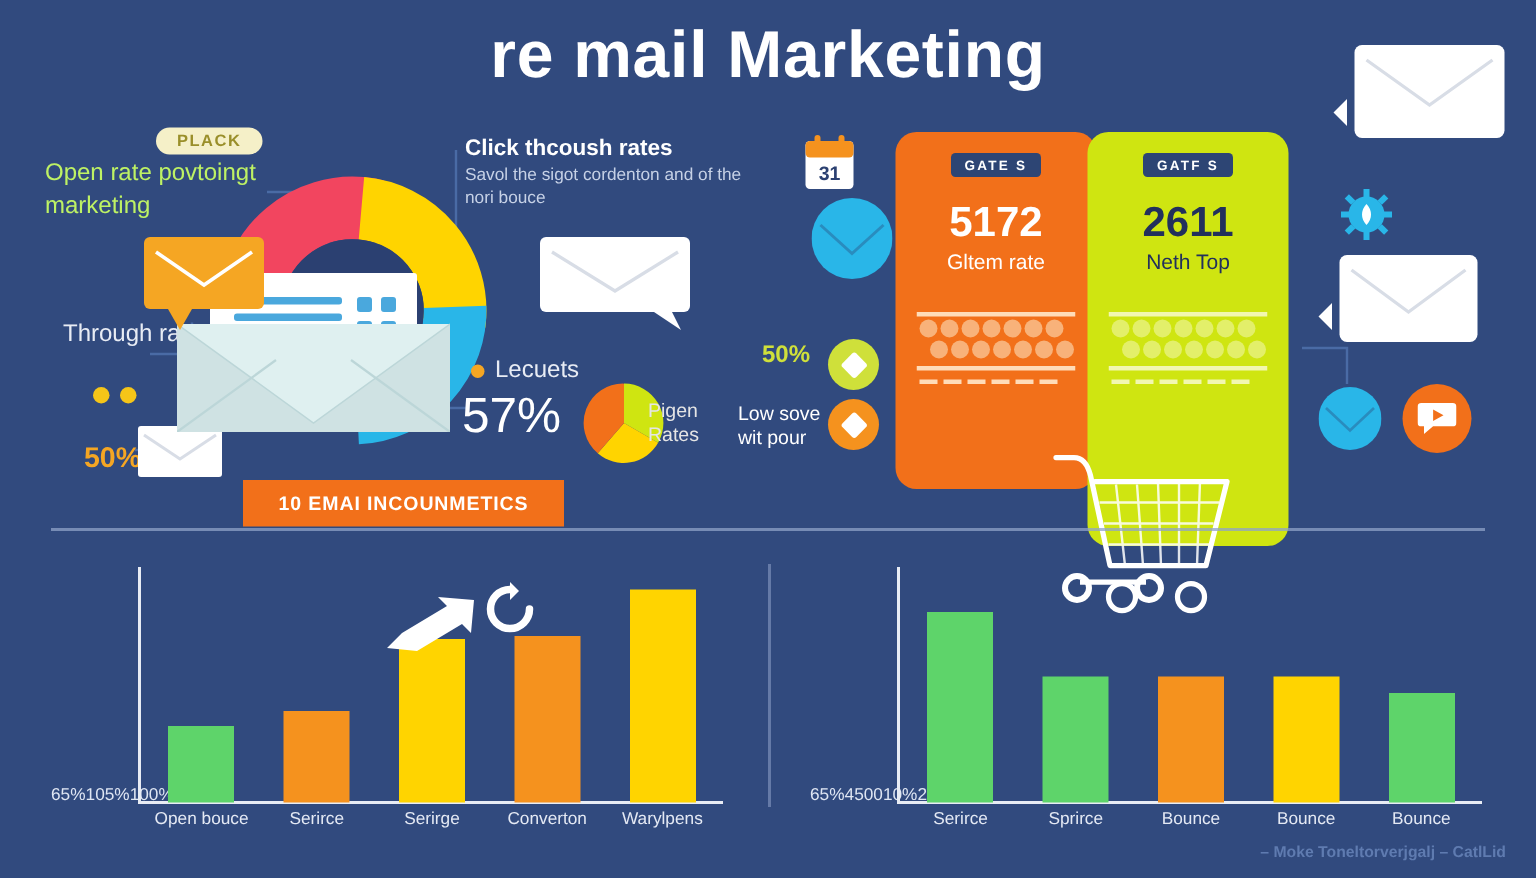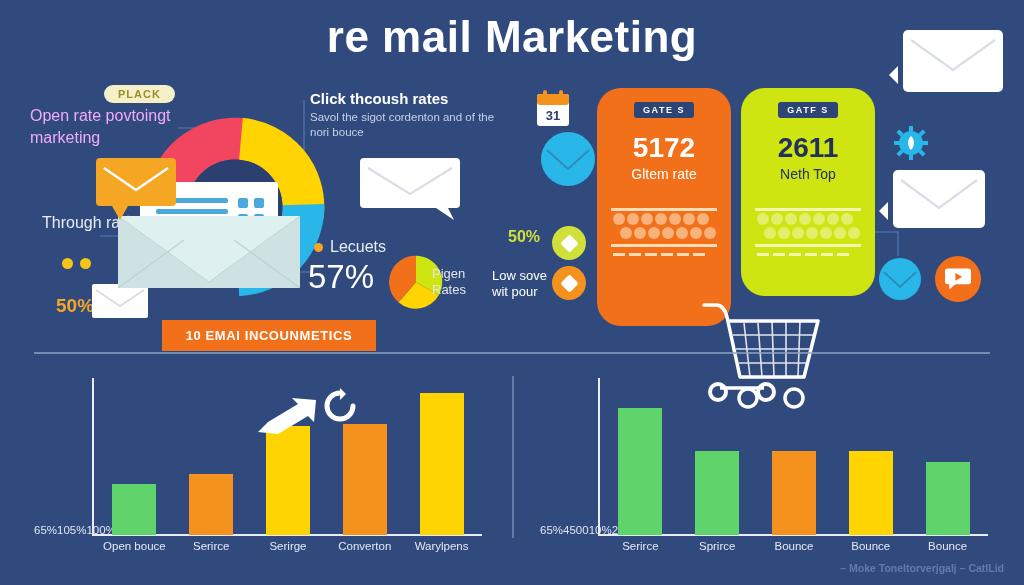--- a/index.html
+++ b/index.html
@@ -19,21 +19,21 @@
     font-size: 44px; font-weight: bold; color: #ffffff;
     letter-spacing: .5px;
   }
 
   
   .abs { position: absolute; }
 
   
   .lbl-open {
     left: 30px; top: 105px; width: 150px;
-    color: #f0abfc; font-size: 16px; line-height: 22px;
+    color: #bef264; font-size: 16px; line-height: 22px;
   }
   .lbl-through {
     left: 42px; top: 212px; width: 120px;
     color: #e8ecf4; font-size: 16px; line-height: 22px;
   }
   .badge-plack {
     left: 104px; top: 85px;
     background: #f5f0c8; color: #9a8f2a;
     border-radius: 12px; padding: 3px 14px;
     font-size: 11px; font-weight: bold; letter-spacing: 1px;
@@ -81,23 +81,23 @@
   .chip-green { left: 552px; top: 226px; background: #cfe03a; }
   .chip-orange { left: 552px; top: 266px; background: #f5921e; }
   .chip i { width: 13px; height: 13px; background: #ffffff; display: block; transform: rotate(45deg); border-radius: 2px; }
 
   
   .cal { left: 536px; top: 90px; width: 34px; height: 38px; }
   .cyc1 { left: 541px; top: 132px; width: 54px; height: 54px; }
   .cyc2 { left: 879px; top: 258px; width: 42px; height: 42px; }
 
   
-  .card { border-radius: 24px; overflow: hidden; position: absolute; }
+  .card { border-radius: 14px; overflow: hidden; position: absolute; }
   .card-o { left: 597px; top: 88px; width: 134px; height: 238px; background: #f2701a; }
-  .card-g { left: 741px; top: 88px; width: 134px; height: 208px; background: #cfe511; }
+  .card-g { left: 725px; top: 88px; width: 134px; height: 276px; background: #cfe511; }
   .card-badge {
     margin: 14px auto 0; display: block; width: max-content;
     background: #2d4574; color: #ffffff;
     font-size: 9px; font-weight: bold; letter-spacing: 1.5px;
     padding: 3px 9px; border-radius: 3px;
   }
   .card-num { text-align: center; font-size: 28px; font-weight: bold; margin-top: 14px; }
   .card-sub { text-align: center; font-size: 14px; margin-top: 2px; }
   .card-o .card-num, .card-o .card-sub { color: #ffffff; }
   .card-g .card-num, .card-g .card-sub { color: #22305c; }

